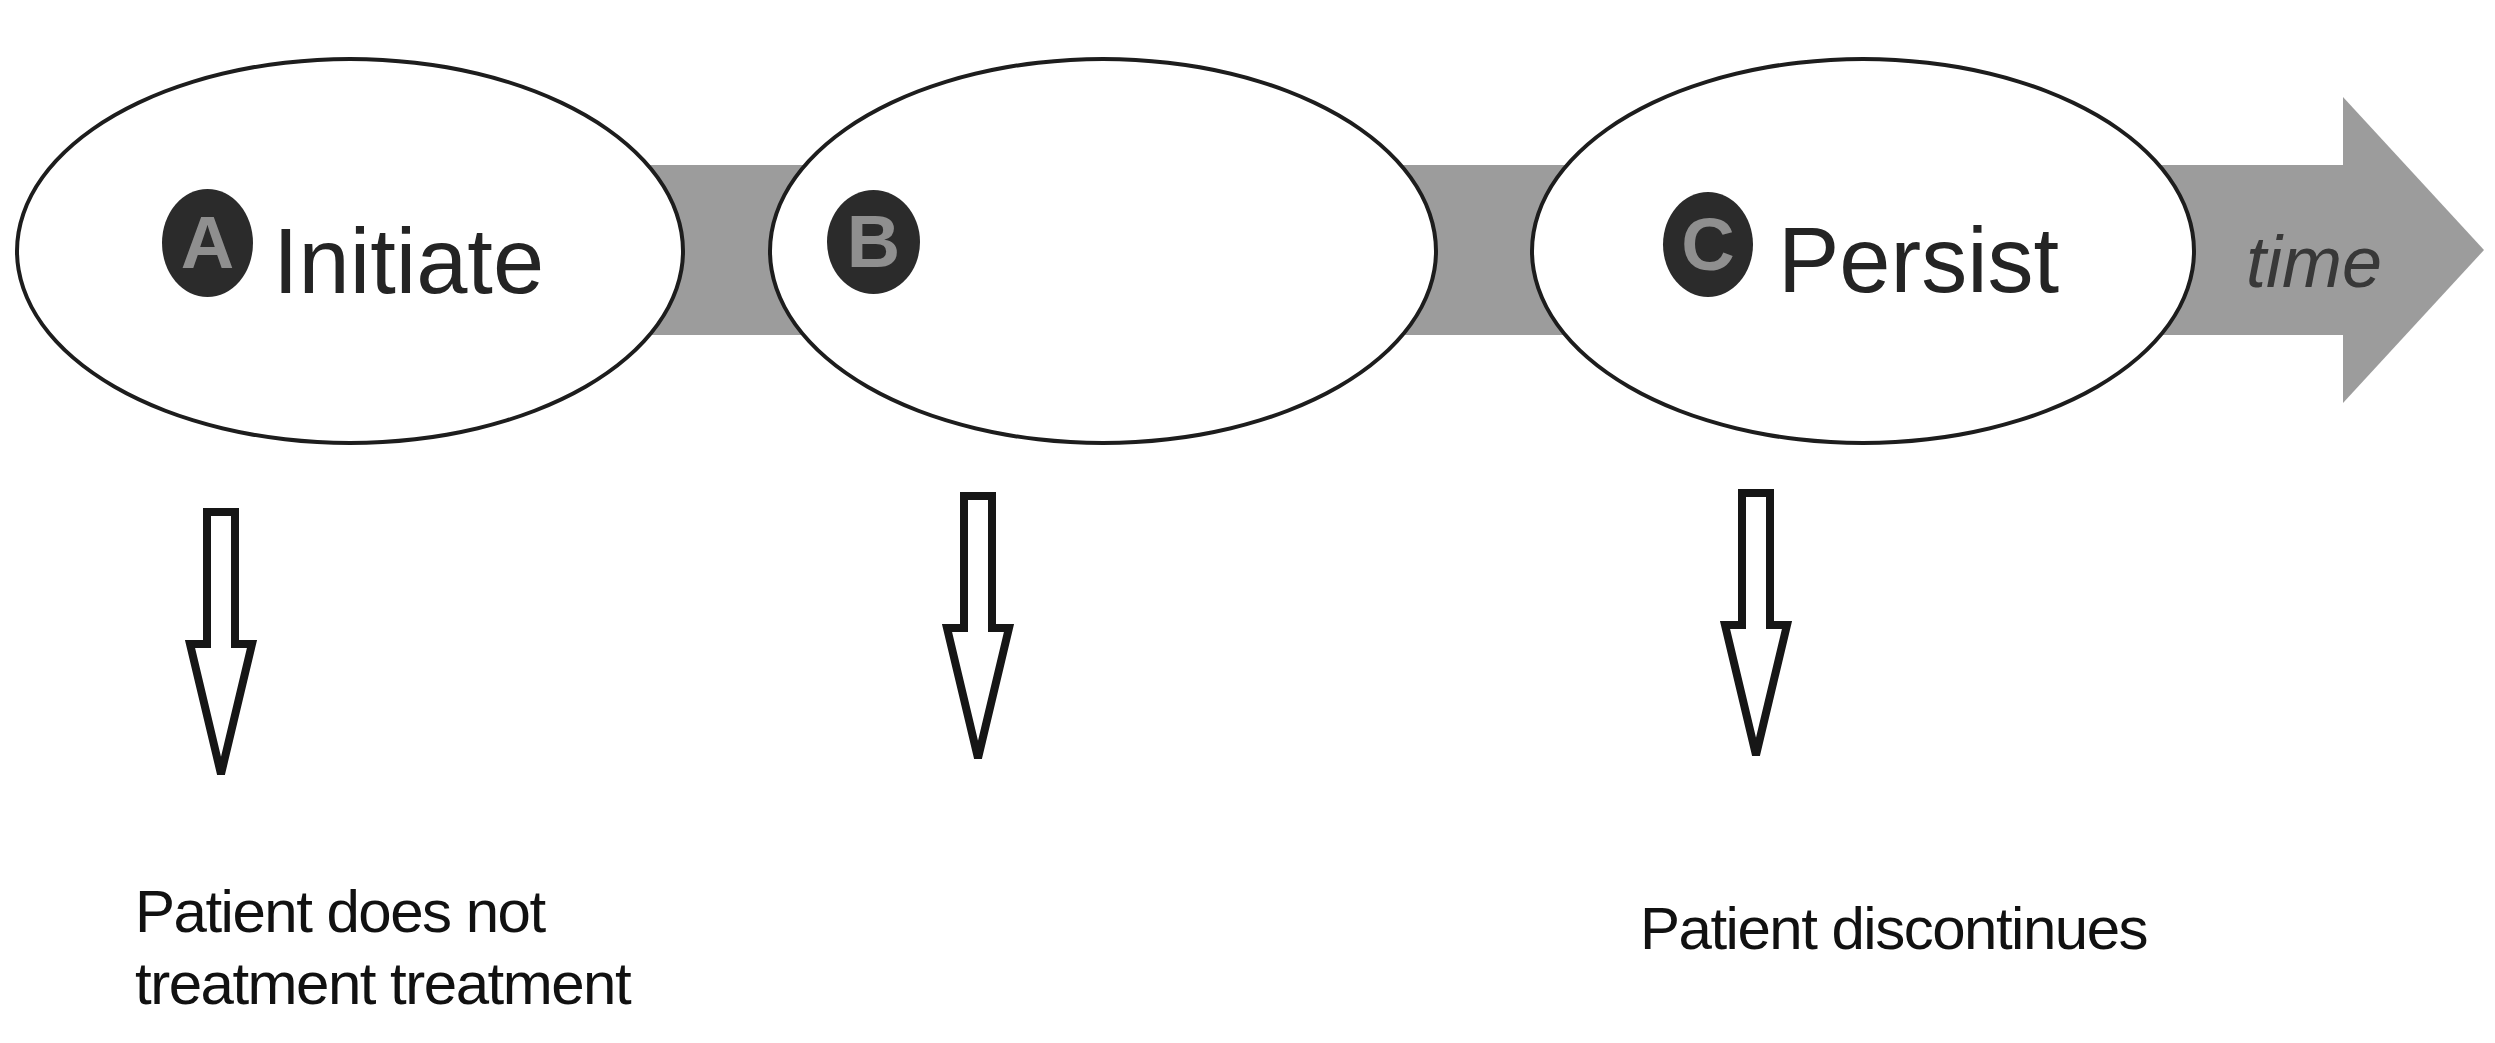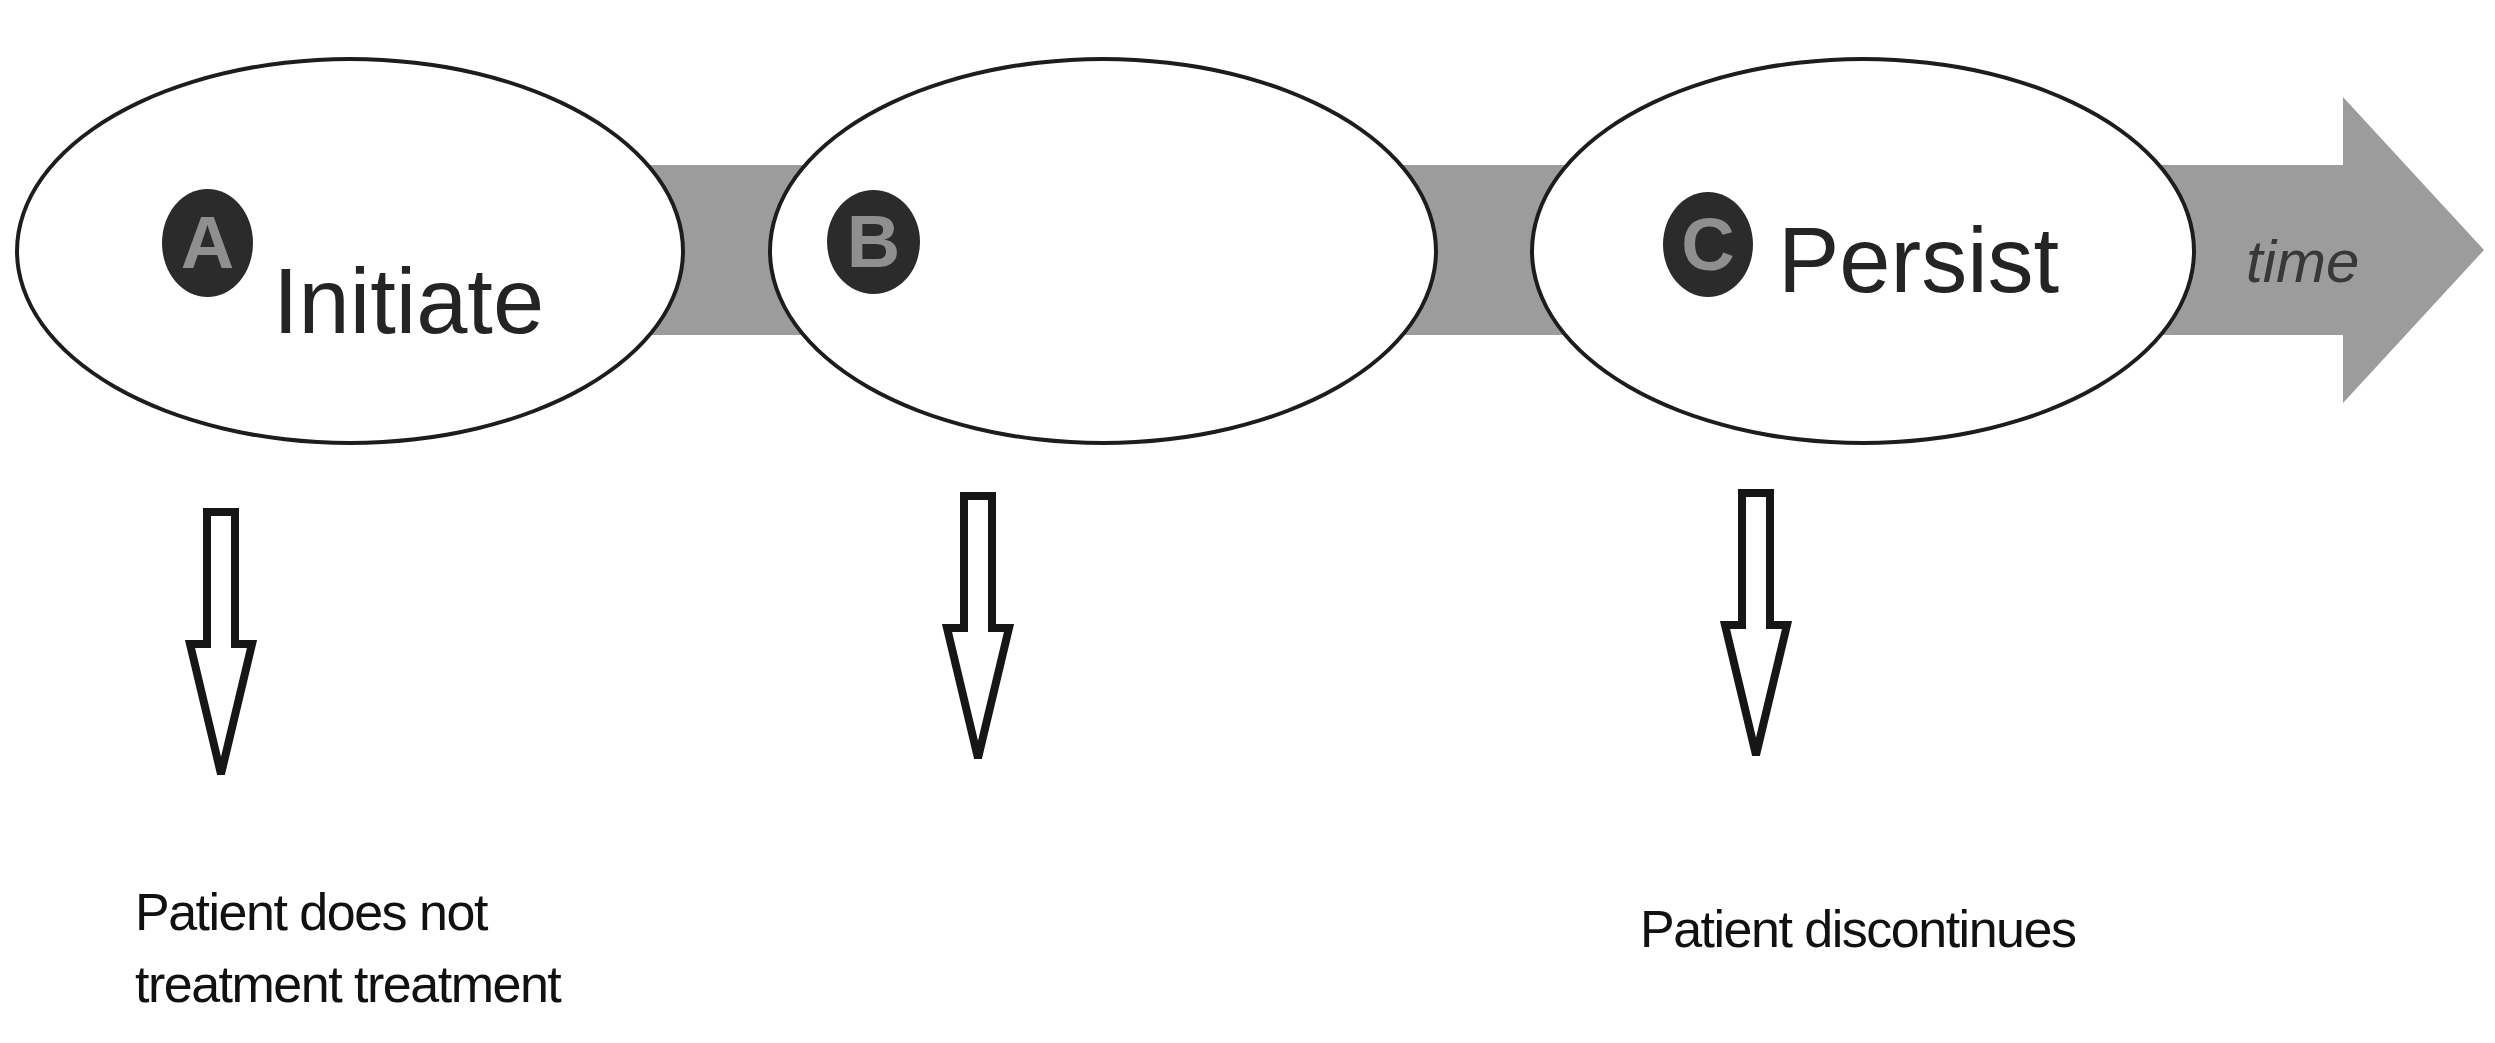--- a/index.html
+++ b/index.html
@@ -28,21 +28,21 @@
   }
   .band-head{
     left:2343px;top:97px;width:0;height:0;
     border-top:153px solid transparent;
     border-bottom:153px solid transparent;
     border-left:141px solid var(--band);
     z-index:1;
   }
   .time-label{
     left:2246px;top:222px;
-    font-size:60px;line-height:80px;
+    font-size:72px;line-height:80px;
     font-style:italic;
     color:var(--time-ink);
     z-index:3;
     white-space:nowrap;
   }
   
   .ellipse{
     background:#ffffff;
     border:4px solid var(--stroke);
     border-radius:50%;
@@ -65,31 +65,31 @@
   }
   .badge.a{left:162px;top:189px;width:91px;height:108px;}
   .badge.b{left:827px;top:190px;width:93px;height:104px;}
   .badge.c{left:1663px;top:192px;width:90px;height:105px;}
   
   .stage-label{
     font-size:92px;line-height:92px;
     color:var(--ink);
     z-index:3;white-space:nowrap;
   }
-  .stage-label.a{left:273px;top:215px;margin-top:40px;}
+  .stage-label.a{left:273px;top:215px;}
   .stage-label.b{left:940px;top:216px;}
   .stage-label.c{left:1778px;top:214px;}
   
   .down-arrow{z-index:2;}
   .down-arrow.a{left:184px;top:508px;}
   .down-arrow.b{left:941px;top:492px;}
   .down-arrow.c{left:1719px;top:489px;}
   
   .caption{
-    font-size:52px;line-height:72px;letter-spacing:-1.5px;
+    font-size:60px;line-height:72px;letter-spacing:-1.5px;
     color:var(--caption-ink);
     z-index:2;white-space:nowrap;
   }
   .caption.a{left:135px;top:876px;}
   .caption.b{left:855px;top:876px;}
   .caption.c{left:1640px;top:893px;}
 </style>
 </head>
 <body>
 

